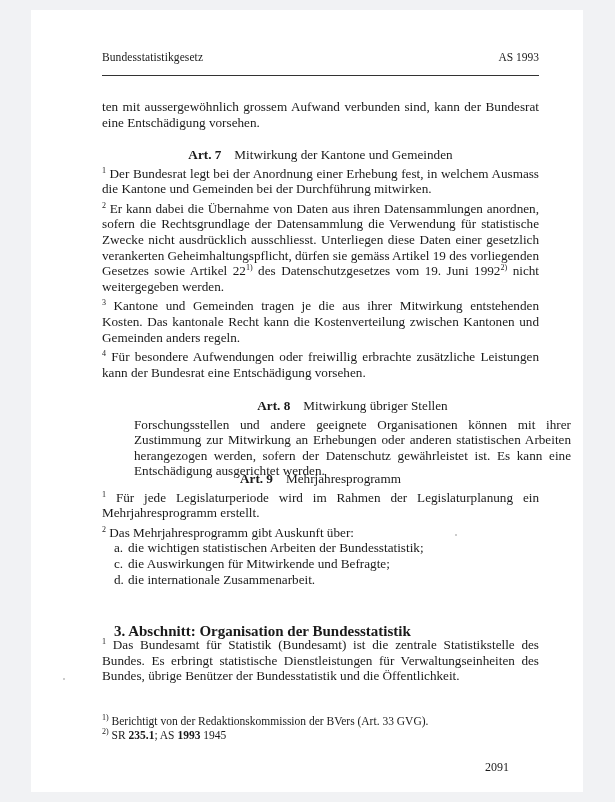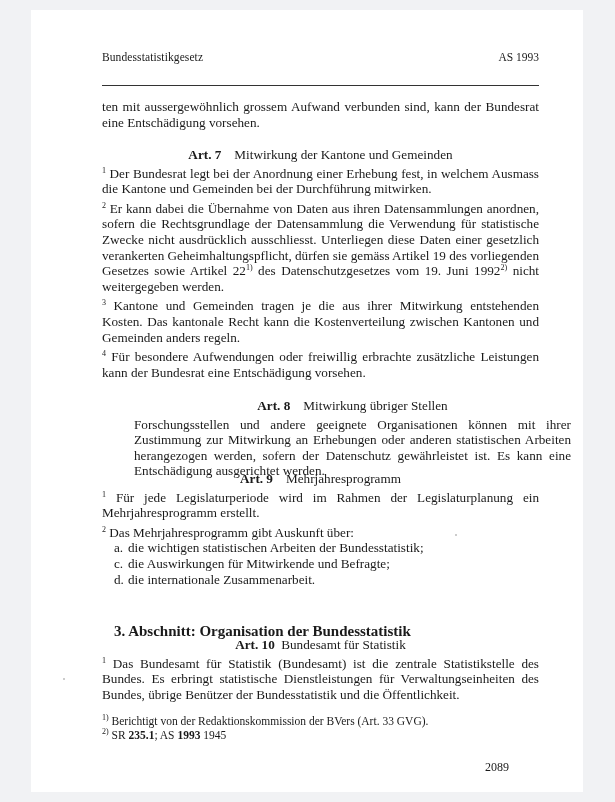--- a/index.html
+++ b/index.html
@@ -7,21 +7,21 @@
     width: 615px; height: 802px; background: #f1f2f4; position: relative; overflow: hidden;
     font-family: "Liberation Serif", "DejaVu Serif", serif; color: #1a1a1a;
   }
   .page {
     position: absolute; left: 31px; top: 10px; width: 552px; height: 782px; background: #ffffff;
   }
   .content { position: absolute; left: 102px; width: 437px; }
   .running-head {
     position: absolute; left: 102px; top: 51px; width: 437px;
     display: flex; justify-content: space-between; font-size: 11.5px;
-    border-bottom: 1px solid #333; padding-bottom: 22px;
+    border-bottom: 1px solid #333; padding-bottom: 12px;
   }
   .rh-left { letter-spacing: 0.1px; }
   p { margin: 0; font-size: 13.2px; line-height: 15.6px; text-align: justify; }
   .para { margin-bottom: 4px; }
   sup, .sn { font-size: 8px; vertical-align: 5px; line-height: 0; }
   .art-head { font-size: 13.2px; line-height: 15.6px; margin: 0 0 3px 0; display: flex; justify-content: center; }
   .art-no { font-weight: bold; width: 46px; flex: none; }
   .art-title { font-family: "Liberation Serif", serif; }
   .list { margin: 0; padding: 0; list-style: none; font-size: 13.2px; line-height: 15.6px; }
   .list li { padding-left: 12px; }
@@ -79,25 +79,21 @@
     <li><span class="lbl">c.</span><span>die Auswirkungen für Mitwirkende und Befragte;</span></li>
     <li><span class="lbl">d.</span><span>die internationale Zusammenarbeit.</span></li>
   </ul>
 </div>
 
 <div class="content" style="top:610px;">
   <h2 class="section-title">3. Abschnitt: Organisation der Bundesstatistik</h2>
 </div>
 
 <div class="content" style="top:637px;">
-  <div class="art-head">
-    <span class="art-no">Art. 10</span>
-    <span class="art-title">Bundesamt für Statistik</span>
-  </div>
   <p class="para"><span class="sn">1</span> <span>Das Bundesamt für Statistik (Bundesamt) ist die zentrale Statistikstelle des Bundes. Es erbringt statistische Dienstleistungen für Verwaltungseinheiten des Bundes, übrige Benützer der Bundesstatistik und die Öffentlichkeit.</span></p>
 </div>
 
 <div class="content footnotes" style="top:715px;">
   <div><sup>1)</sup> <span>Berichtigt von der Redaktionskommission der BVers (Art. 33 GVG).</span></div>
   <div><sup>2)</sup> <span>SR </span><b>235.1</b><span>; AS </span><b>1993</b><span> 1945</span></div>
 </div>
 
-<div class="page-number">2089</div>
+<div class="page-number">2091</div>
 
 </body></html>

